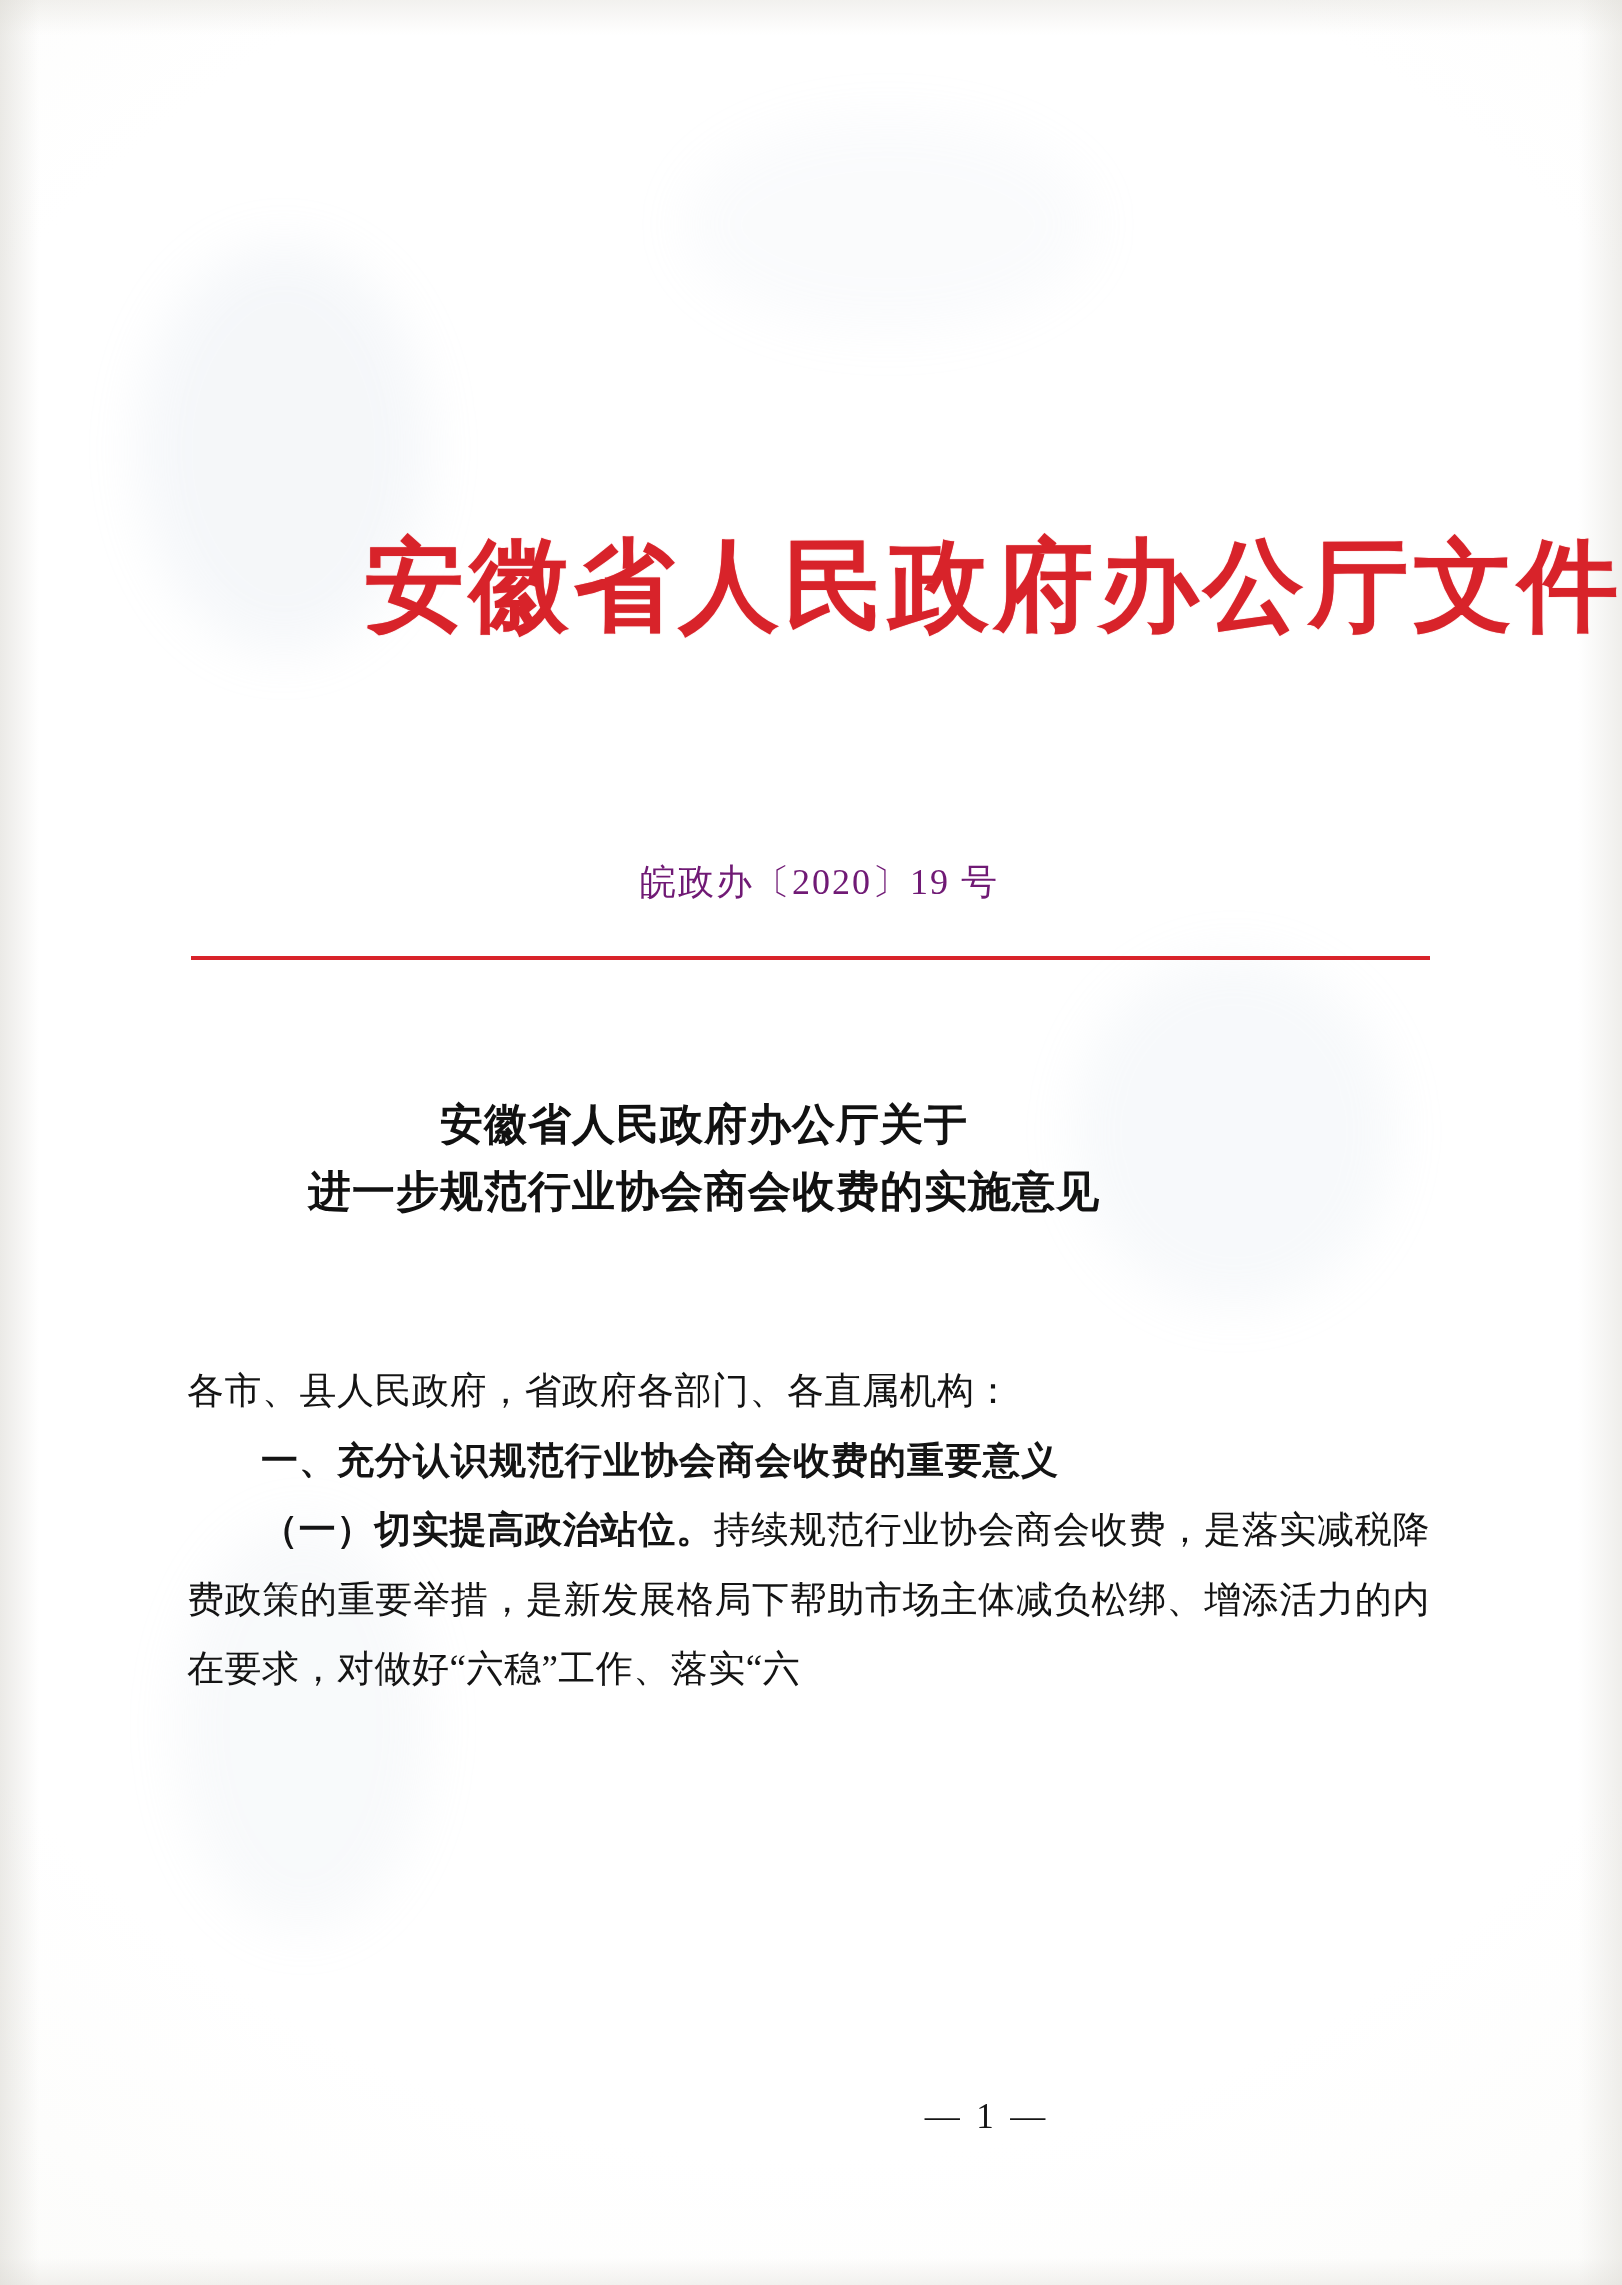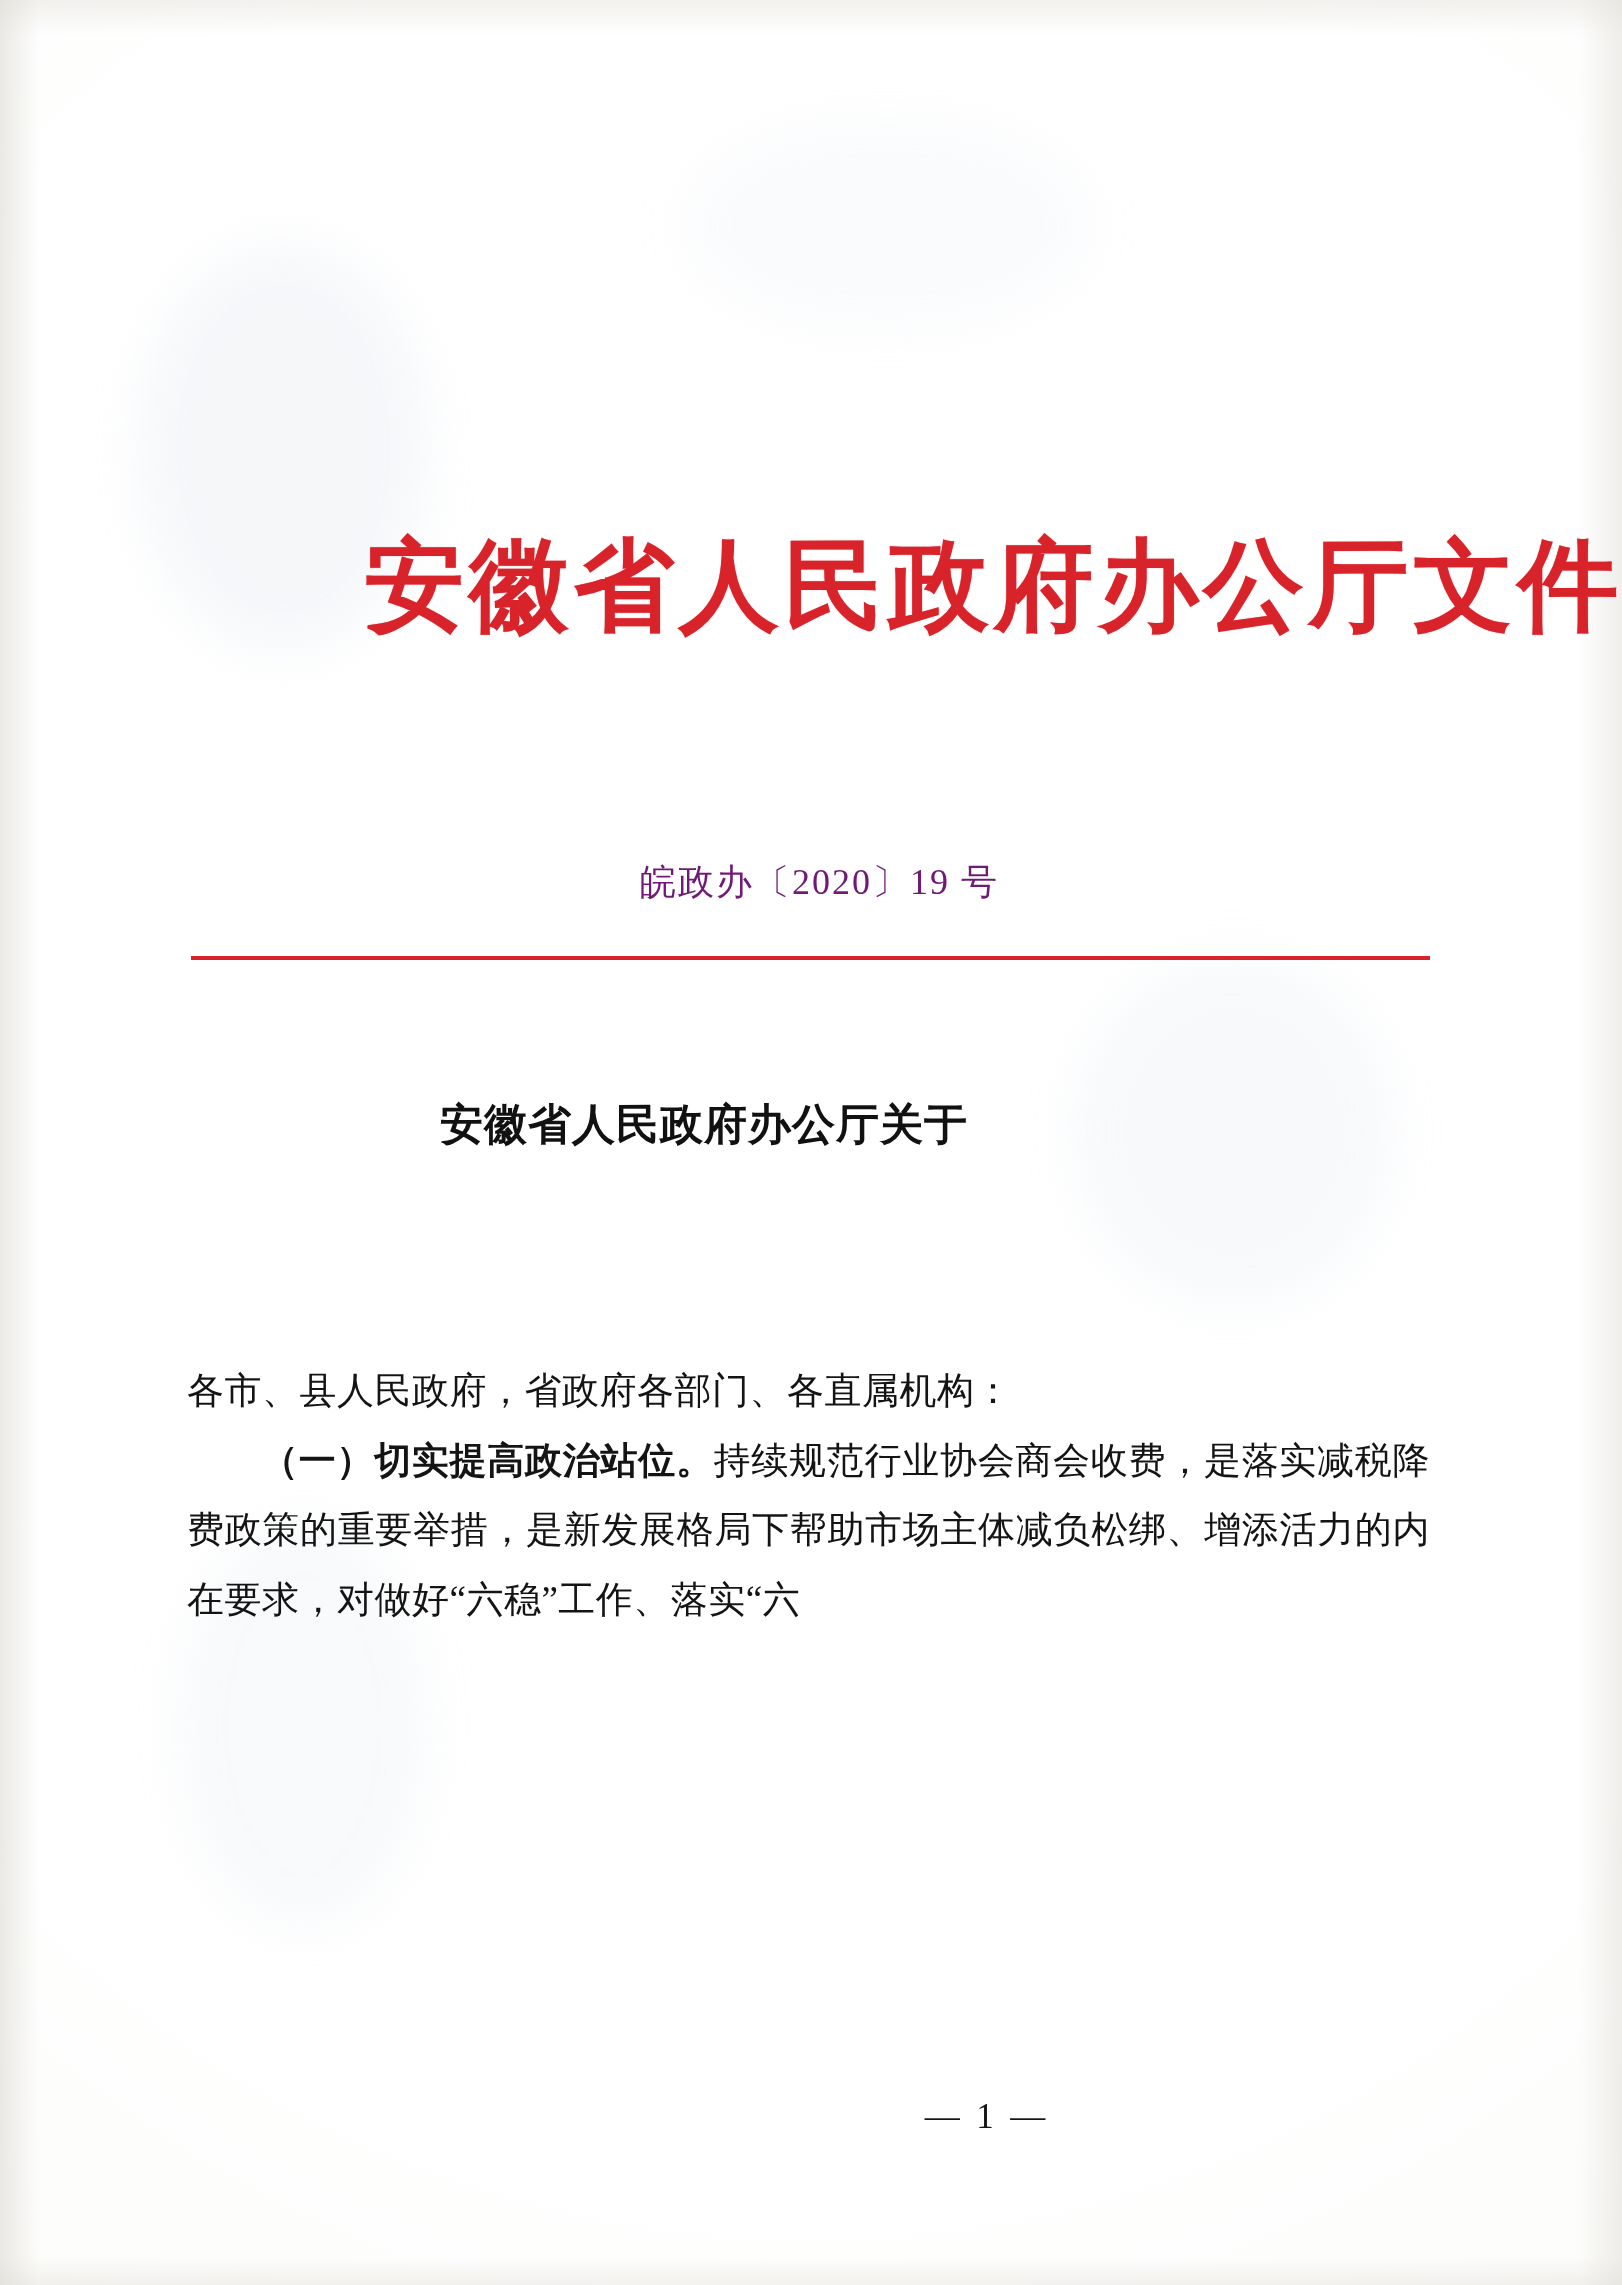--- a/index.html
+++ b/index.html
@@ -149,23 +149,25 @@
 <div class="content">
 
   <div class="doc-title">安徽省人民政府办公厅文件</div>
 
   <div class="doc-number">皖政办〔2020〕19 号</div>
 
   <div class="red-rule"></div>
 
   <div class="subject">
     <span class="line">安徽省人民政府办公厅关于</span>
+    <span class="line">进一步规范行业协会商会收费的实施意见</span>
   </div>
 
   <div class="body-block">
     <p class="p">各市、县人民政府，省政府各部门、各直属机构：</p>
+    <p class="p heading-1">一、充分认识规范行业协会商会收费的重要意义</p>
     <p class="p indent"><span class="bold-lead">（一）切实提高政治站位。</span><span>持续规范行业协会商会收费，是落实减税降费政策的重要举措，是新发展格局下帮助市场主体减负松绑、增添活力的内在要求，对做好“六稳”工作、落实“六</span></p>
   </div>
 
   <div class="page-number">— 1 —</div>
 
 </div>
 
 
 </body></html>

